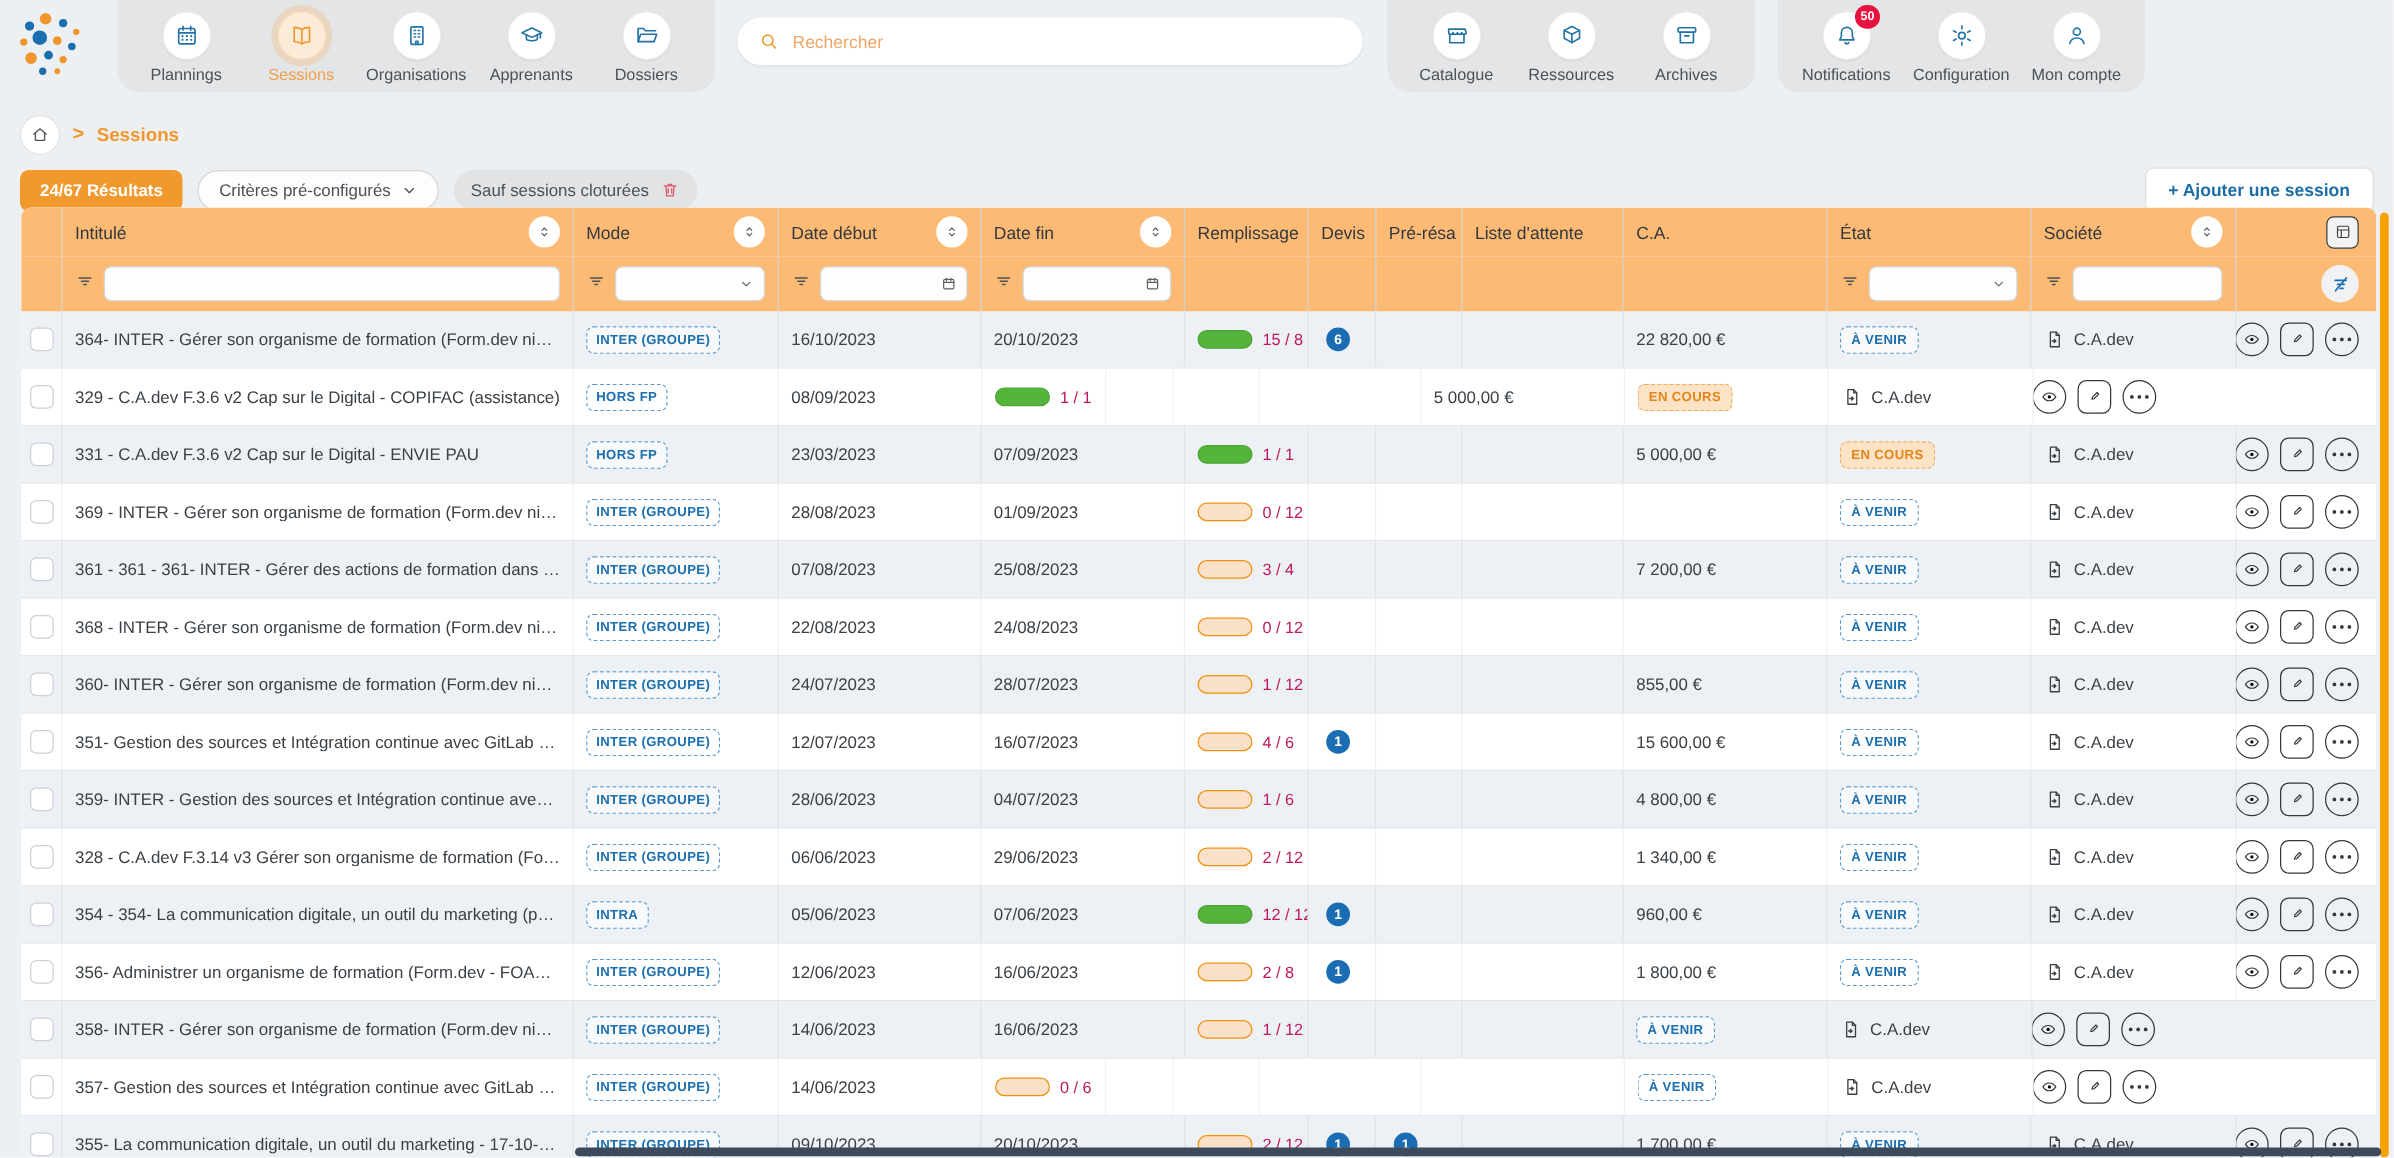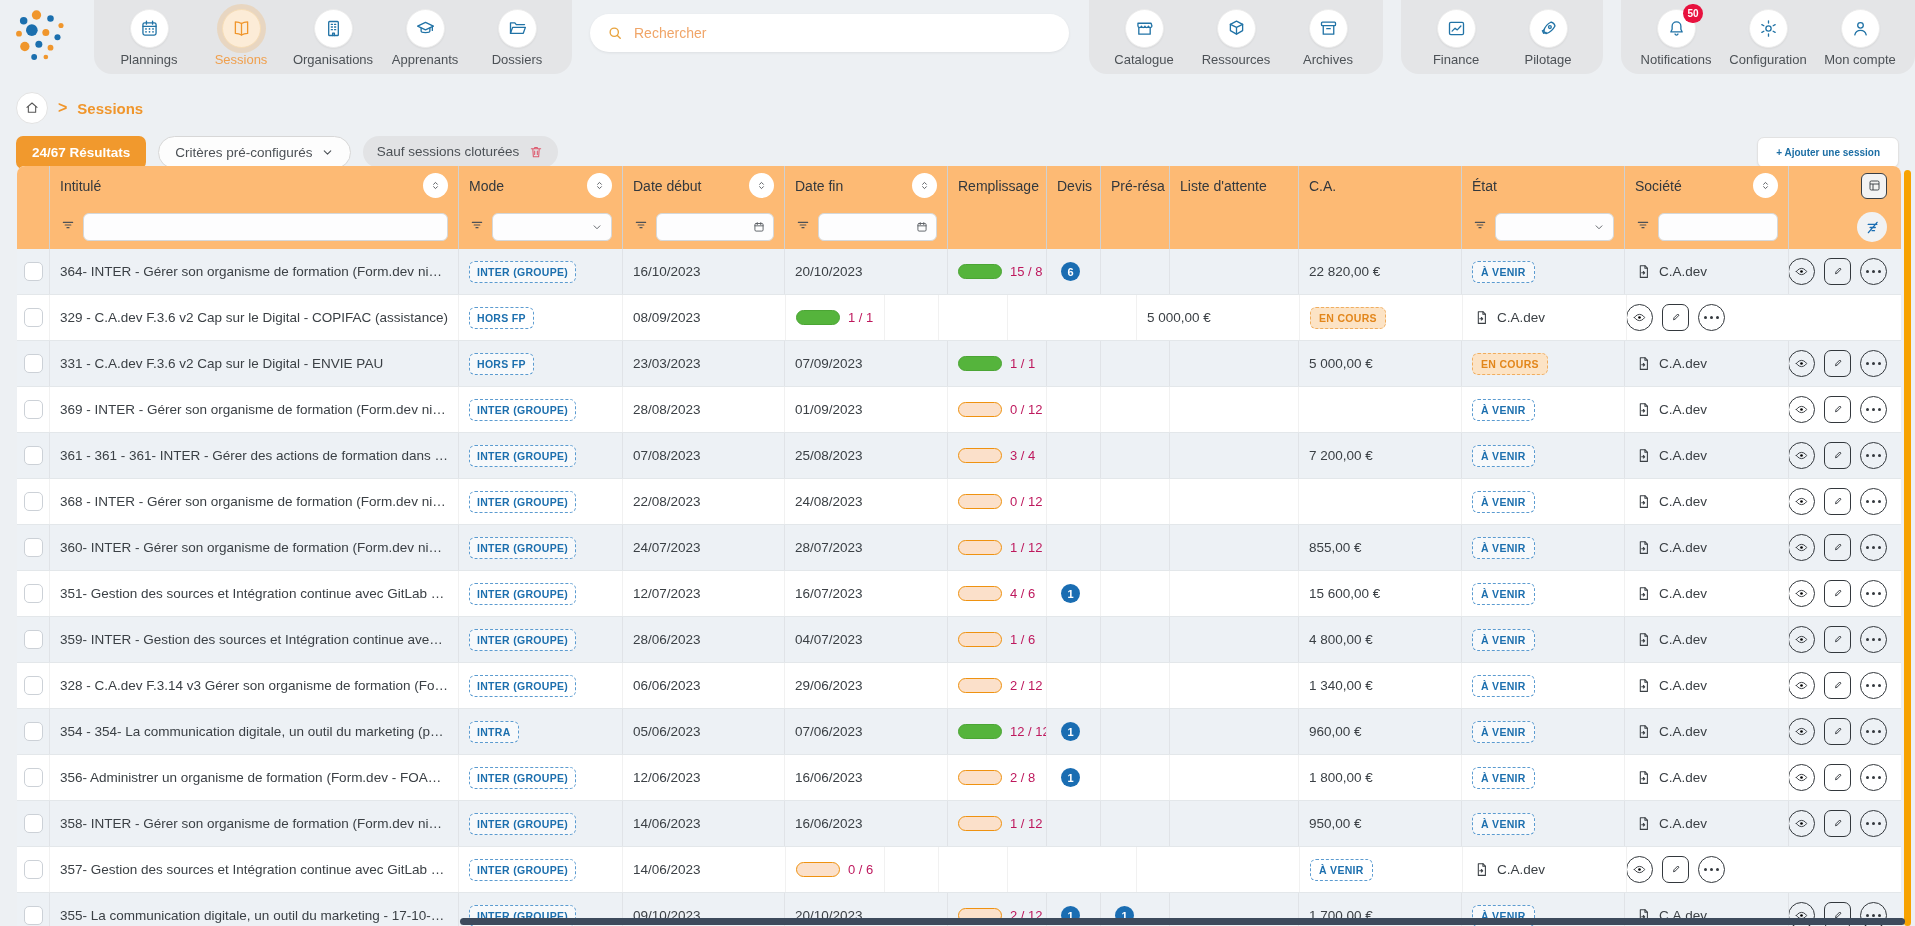--- a/index.html
+++ b/index.html
@@ -33,23 +33,23 @@
   .homebtn { width:32px; height:32px; border-radius:50%; background:#fff; border:1px solid #e3e3e3; display:flex; align-items:center; justify-content:center; cursor:pointer; }
   .homebtn svg { width:16px; height:16px; stroke:#555; fill:none; stroke-width:1.6; stroke-linecap:round; stroke-linejoin:round; }
   .crumb-sep { color:#f0962c; font-size:16px; font-weight:bold; }
   .crumb-page { color:#f0962c; font-size:15px; font-weight:bold; }
 
   
   .toolbar { display:flex; align-items:center; margin:9px 16px 0; height:38px; gap:12px; }
   .btn-results { background:#f1992d; color:#fff; font-weight:bold; font-size:13.5px; border:none; border-radius:7px; padding:9px 16px; cursor:pointer; font-family:inherit; }
   .pill-criteria { background:#fdfdfd; border:1px solid #d7d7d7; border-radius:18px; padding:8px 16px; font-size:13.5px; color:#4c5156; display:flex; align-items:center; gap:8px; cursor:pointer; font-family:inherit; }
   .pill-criteria svg { width:13px; height:13px; stroke:#4c5156; fill:none; stroke-width:2; stroke-linecap:round; stroke-linejoin:round; }
-  .pill-exclude { background:#e2e3e5; border:none; border-radius:16px; padding:8px 14px; font-size:13.5px; color:#4c5156; display:flex; align-items:flex-start; gap:9px; cursor:pointer; font-family:inherit; }
+  .pill-exclude { background:#e2e3e5; border:none; border-radius:16px; padding:8px 14px; font-size:13.5px; color:#4c5156; display:flex; align-items:center; gap:9px; cursor:pointer; font-family:inherit; }
   .pill-exclude svg { width:16px; height:16px; stroke:#dd5a6e; fill:none; stroke-width:1.6; stroke-linecap:round; stroke-linejoin:round; }
-  .btn-add { margin-left:auto; background:#fff; border:1px solid #e2e2e2; border-radius:7px; padding:9px 18px; font-size:10px; font-weight:bold; color:#1c6ea4; cursor:pointer; box-shadow:0 1px 2px rgba(0,0,0,.05); font-family:inherit; }
+  .btn-add { margin-left:auto; background:#fff; border:1px solid #e2e2e2; border-radius:7px; padding:9px 18px; font-size:14px; font-weight:bold; color:#1c6ea4; cursor:pointer; box-shadow:0 1px 2px rgba(0,0,0,.05); font-family:inherit; }
 
   
   .table { position:absolute; left:17px; top:166px; width:1884px; bottom:0; background:#fff; border-radius:8px 8px 0 0; overflow:hidden; }
   .trow { display:flex; width:1884px; }
   .thead .cell, .tfilter .cell { background:#fdba74; }
   .thead { height:39px; }
   .tfilter { height:44px; }
   .cell { flex:0 0 auto; display:flex; align-items:center; padding:0 10px; border-right:1px solid rgba(0,0,0,.055); overflow:hidden; }
   .thead .cell { justify-content:space-between; border-right:1px solid #cfd1d3; }
   .thead .hlabel { font-size:14px; font-weight:500; color:#33383d; white-space:nowrap; }
@@ -199,41 +199,20 @@
         <div class="navitem">
           <div class="circ">
             <svg class="" viewBox="0 0 24 24">
               <rect x="4" y="4.8" width="16" height="4" rx="1"></rect>
               <path d="M6 8.8v9.7h12V8.8M10 12.2h4"></path>
             </svg>
           </div>
           <span class="lbl">Archives</span>
         </div>
       </nav>
-    <nav class="navgroup g3">
-        <div class="navitem">
-          <div class="circ">
-            <svg class="" viewBox="0 0 24 24">
-              <rect x="4" y="5" width="16" height="14" rx="1.5"></rect>
-              <path d="M7 15l3.4-3.4 2.5 2 4.1-4.4"></path>
-            </svg>
-          </div>
-          <span class="lbl">Finance</span>
-        </div>
-        <div class="navitem">
-          <div class="circ">
-            <svg class="" viewBox="0 0 24 24">
-              <path d="M15 4.6c2.4.6 3.9 2.1 4.4 4.5-2 4-5.8 7.3-10.2 8.7l-2.9-2.9C7.7 10.4 11 6.6 15 4.6z"></path>
-              <circle cx="13.6" cy="10.4" r="1.6"></circle>
-              <path d="M7.4 13.6 5 14.6l1.4 2.9 2.9-1"></path>
-            </svg>
-          </div>
-          <span class="lbl">Pilotage</span>
-        </div>
-      </nav>
     <nav class="navgroup g4">
         <div class="navitem">
           <div class="circ">
             <svg class="" viewBox="0 0 24 24">
               <path d="M12 4.4c-2.9 0-5 2.2-5 5v3.4L5.5 15.9h13L17 12.8V9.4c0-2.8-2.1-5-5-5z"></path>
               <path d="M10.3 18.3a1.8 1.8 0 0 0 3.4 0"></path>
             </svg>
             <span class="nbadge">50</span>
           </div>
           <span class="lbl">Notifications</span>
@@ -1203,23 +1182,20 @@
           <div class="cell" style="width:99px">
             <span class="fillwrap">
               <span class="fillpill"><span class="fillin" style="width:14%"></span></span>
               <span class="fill-txt">1 / 12</span>
             </span>
           </div>
           <div class="cell c-devis" style="width:54px"></div>
           <div class="cell c-preresa" style="width:69px"></div>
           <div class="cell" style="width:129px"></div>
           <div class="cell" style="width:163px">
-            <span class="ca-txt">950,00 €</span>
-          </div>
-          <div class="cell" style="width:163px">
             <span class="etat-badge avenir">À VENIR</span>
           </div>
           <div class="cell" style="width:164px">
             <span class="soc">
               <svg class="" viewBox="0 0 24 24">
                 <path d="M7.5 3.8h6.5l3.5 3.5v13H7.5z"></path>
                 <path d="M14 3.8V7.5h3.5"></path>
                 <path d="M9.5 13.8h4M11.8 12l1.9 1.8-1.9 1.8"></path>
               </svg>
               <span>C.A.dev</span>

